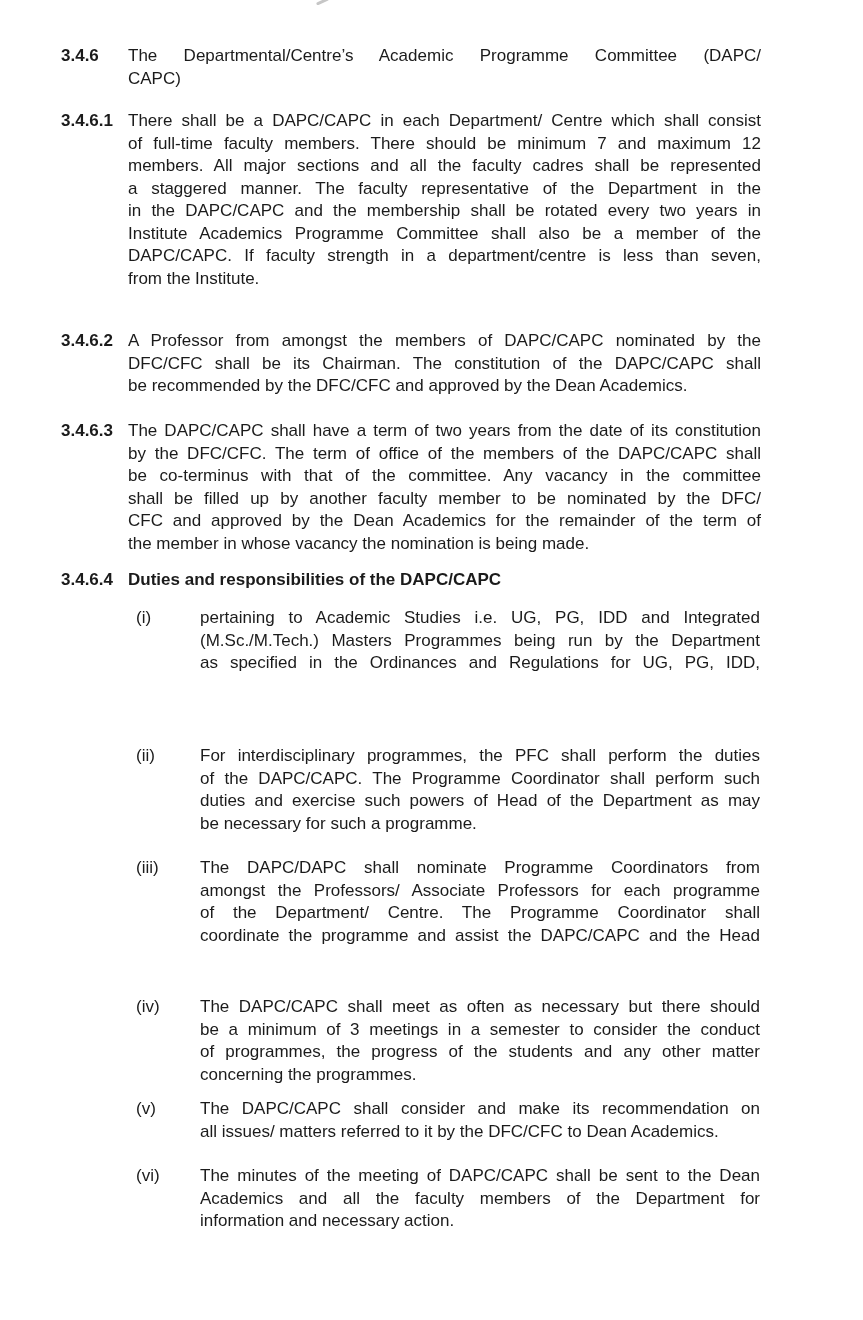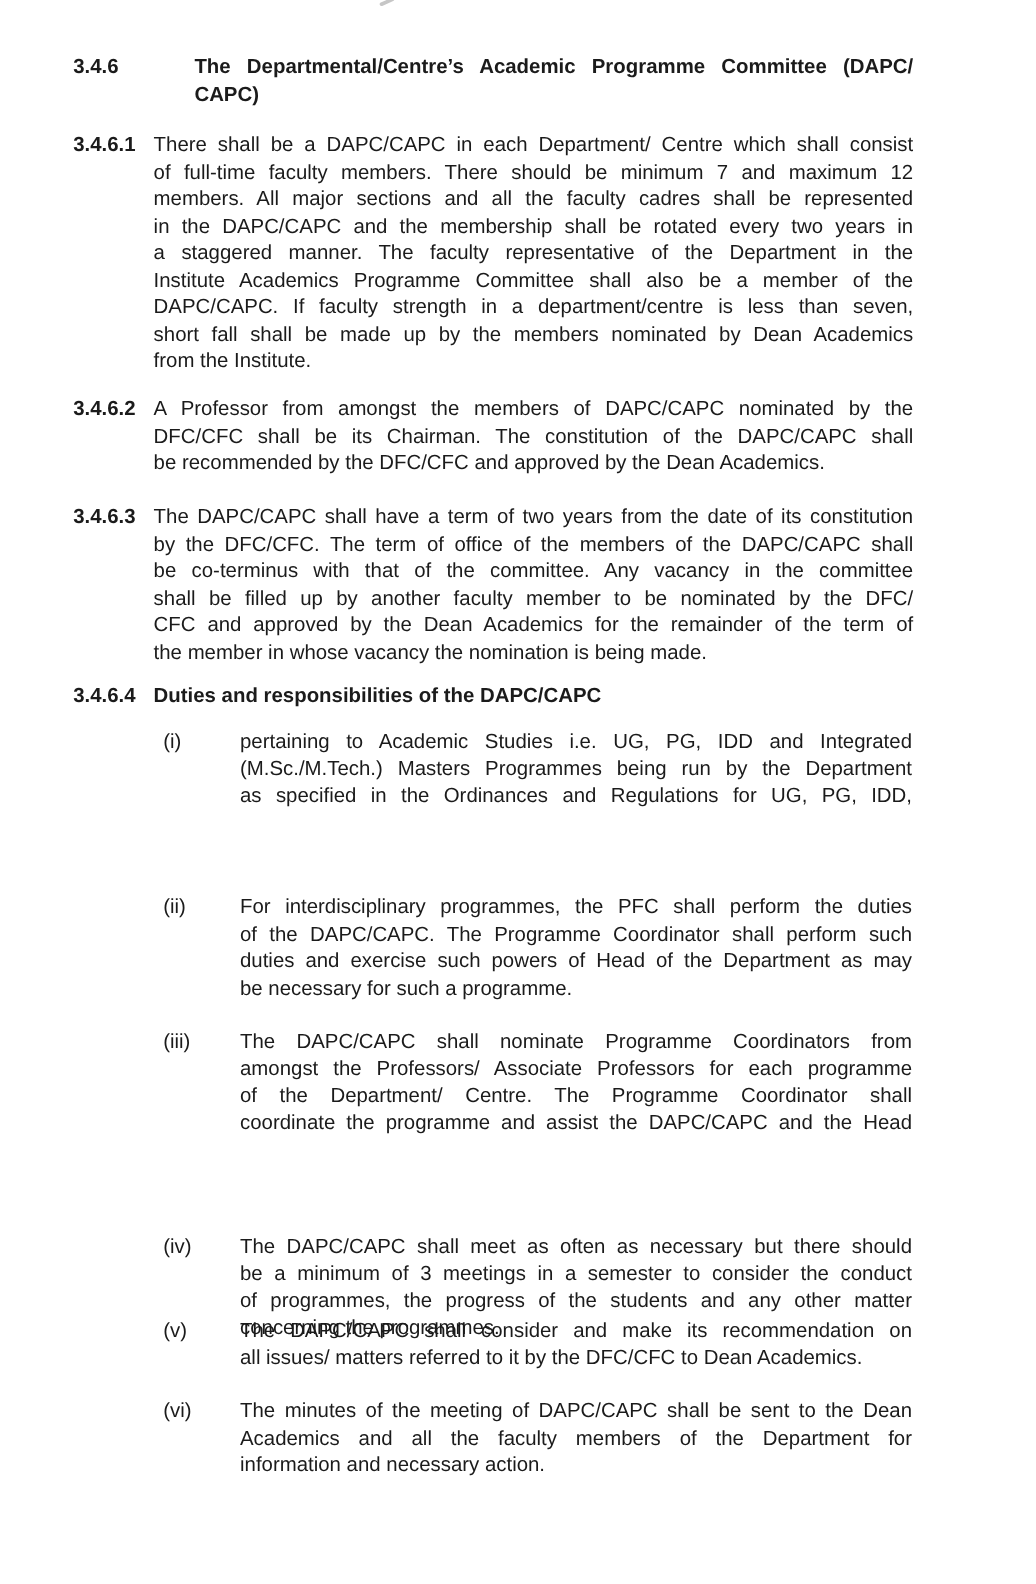--- a/index.html
+++ b/index.html
@@ -10,21 +10,21 @@
     font-family:"Liberation Sans", sans-serif;
     font-size:17px;
     color:#1b1b1b;
     overflow:hidden;
   }
   .block { position:absolute; left:61px; display:flex; }
   .num   { width:67px; flex:none; font-weight:700; line-height:22.5px; white-space:nowrap; }
   .txt   { width:633px; flex:none; }
   .ln    { line-height:22.5px; white-space:nowrap; }
   .j     { text-align:justify; text-align-last:justify; }
-  .heading .ln { font-weight:700; line-height:23px;margin-left:34px; }
+  .heading .ln { font-weight:400; line-height:23px; }
   .heading .num { line-height:23px; }
   .subheading .ln { font-weight:700; }
   .item  { left:136px; }
   .item .label { width:64px; flex:none; line-height:22.5px; white-space:nowrap; }
   .item .itxt  { width:560px; flex:none; }
   .stray {
     position:absolute; left:316px; top:0px;
     width:13px; height:3px; border-radius:2px;
     background:#c6c6c6; transform:rotate(-24deg);
   }
@@ -43,25 +43,24 @@
       <div class="ln">CAPC)</div>
     </div>
   </div>
 
   <div class="block" style="top:110px">
     <div class="num">3.4.6.1</div>
     <div class="txt">
       <div class="ln j">There shall be a DAPC/CAPC in each Department/ Centre which shall consist</div>
       <div class="ln j">of full-time faculty members. There should be minimum 7 and maximum 12</div>
       <div class="ln j">members. All major sections and all the faculty cadres shall be represented</div>
+      <div class="ln j">a staggered manner.  The faculty representative of the Department in the</div>
       <div class="ln j">in the DAPC/CAPC and the membership shall be rotated every two years in</div>
-      <div class="ln j">a staggered manner.  The faculty representative of the Department in the</div>
       <div class="ln j">Institute Academics Programme Committee shall also be a member of the</div>
       <div class="ln j">DAPC/CAPC. If faculty strength in a department/centre is less than seven,</div>
-      <div class="ln j">short fall shall be made up by the members nominated by Dean Academics</div>
       <div class="ln">from the Institute.</div>
     </div>
   </div>
 
   <div class="block" style="top:330px">
     <div class="num">3.4.6.2</div>
     <div class="txt">
       <div class="ln j">A Professor from amongst the members of DAPC/CAPC nominated by the</div>
       <div class="ln j">DFC/CFC shall be its Chairman. The constitution of the DAPC/CAPC shall</div>
       <div class="ln">be recommended by the DFC/CFC and approved by the Dean Academics.</div>
@@ -102,28 +101,28 @@
       <div class="ln j">For interdisciplinary programmes, the PFC shall perform the duties</div>
       <div class="ln j">of the DAPC/CAPC. The Programme Coordinator shall perform such</div>
       <div class="ln j">duties and exercise such powers of Head of the Department as may</div>
       <div class="ln">be necessary for such a programme.</div>
     </div>
   </div>
 
   <div class="block item" style="top:857px">
     <div class="label">(iii)</div>
     <div class="itxt">
-      <div class="ln j">The DAPC/CAPC shall nominate Programme Coordinators from</div>
+      <div class="ln j">The DAPC/DAPC shall nominate Programme Coordinators from</div>
       <div class="ln j">amongst the Professors/ Associate Professors for each programme</div>
       <div class="ln j">of the Department/ Centre. The Programme Coordinator shall</div>
       <div class="ln j">coordinate the programme and assist the DAPC/CAPC and the Head</div>
     </div>
   </div>
 
-  <div class="block item" style="top:1028px">
+  <div class="block item" style="top:996px">
     <div class="label">(iv)</div>
     <div class="itxt">
       <div class="ln j">The DAPC/CAPC shall meet as often as necessary but there should</div>
       <div class="ln j">be a minimum of 3 meetings in a semester to consider the conduct</div>
       <div class="ln j">of programmes, the progress of the students and any other matter</div>
       <div class="ln">concerning the programmes.</div>
     </div>
   </div>
 
   <div class="block item" style="top:1098px">

